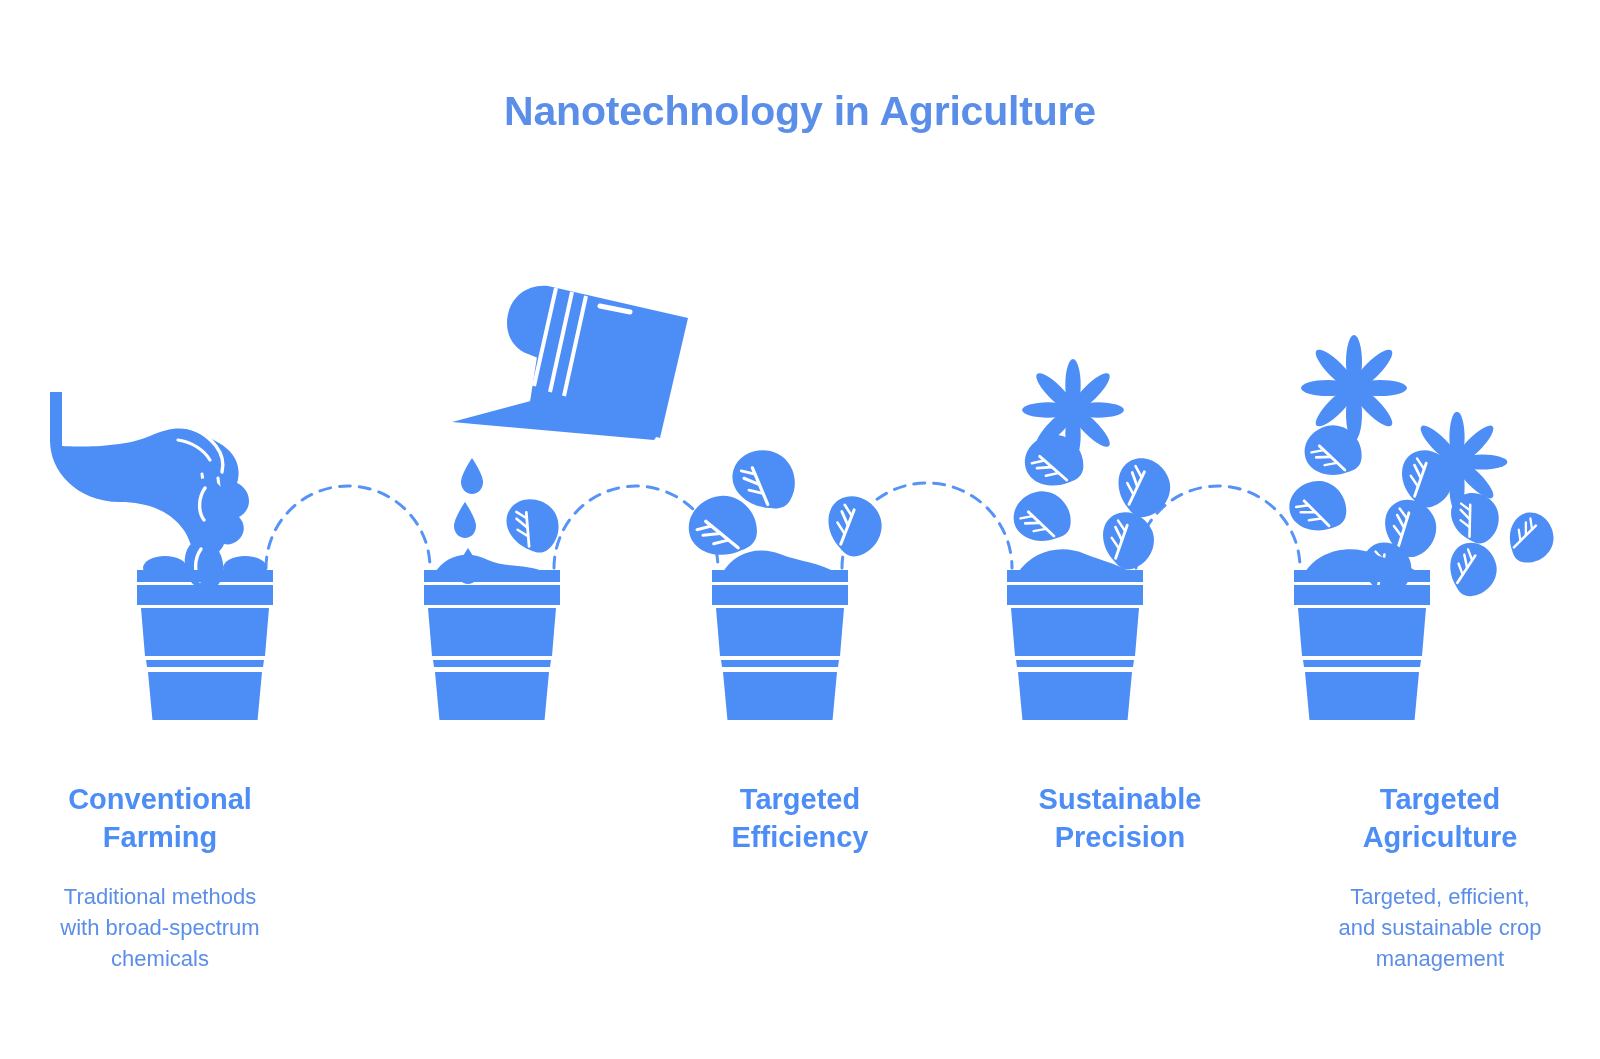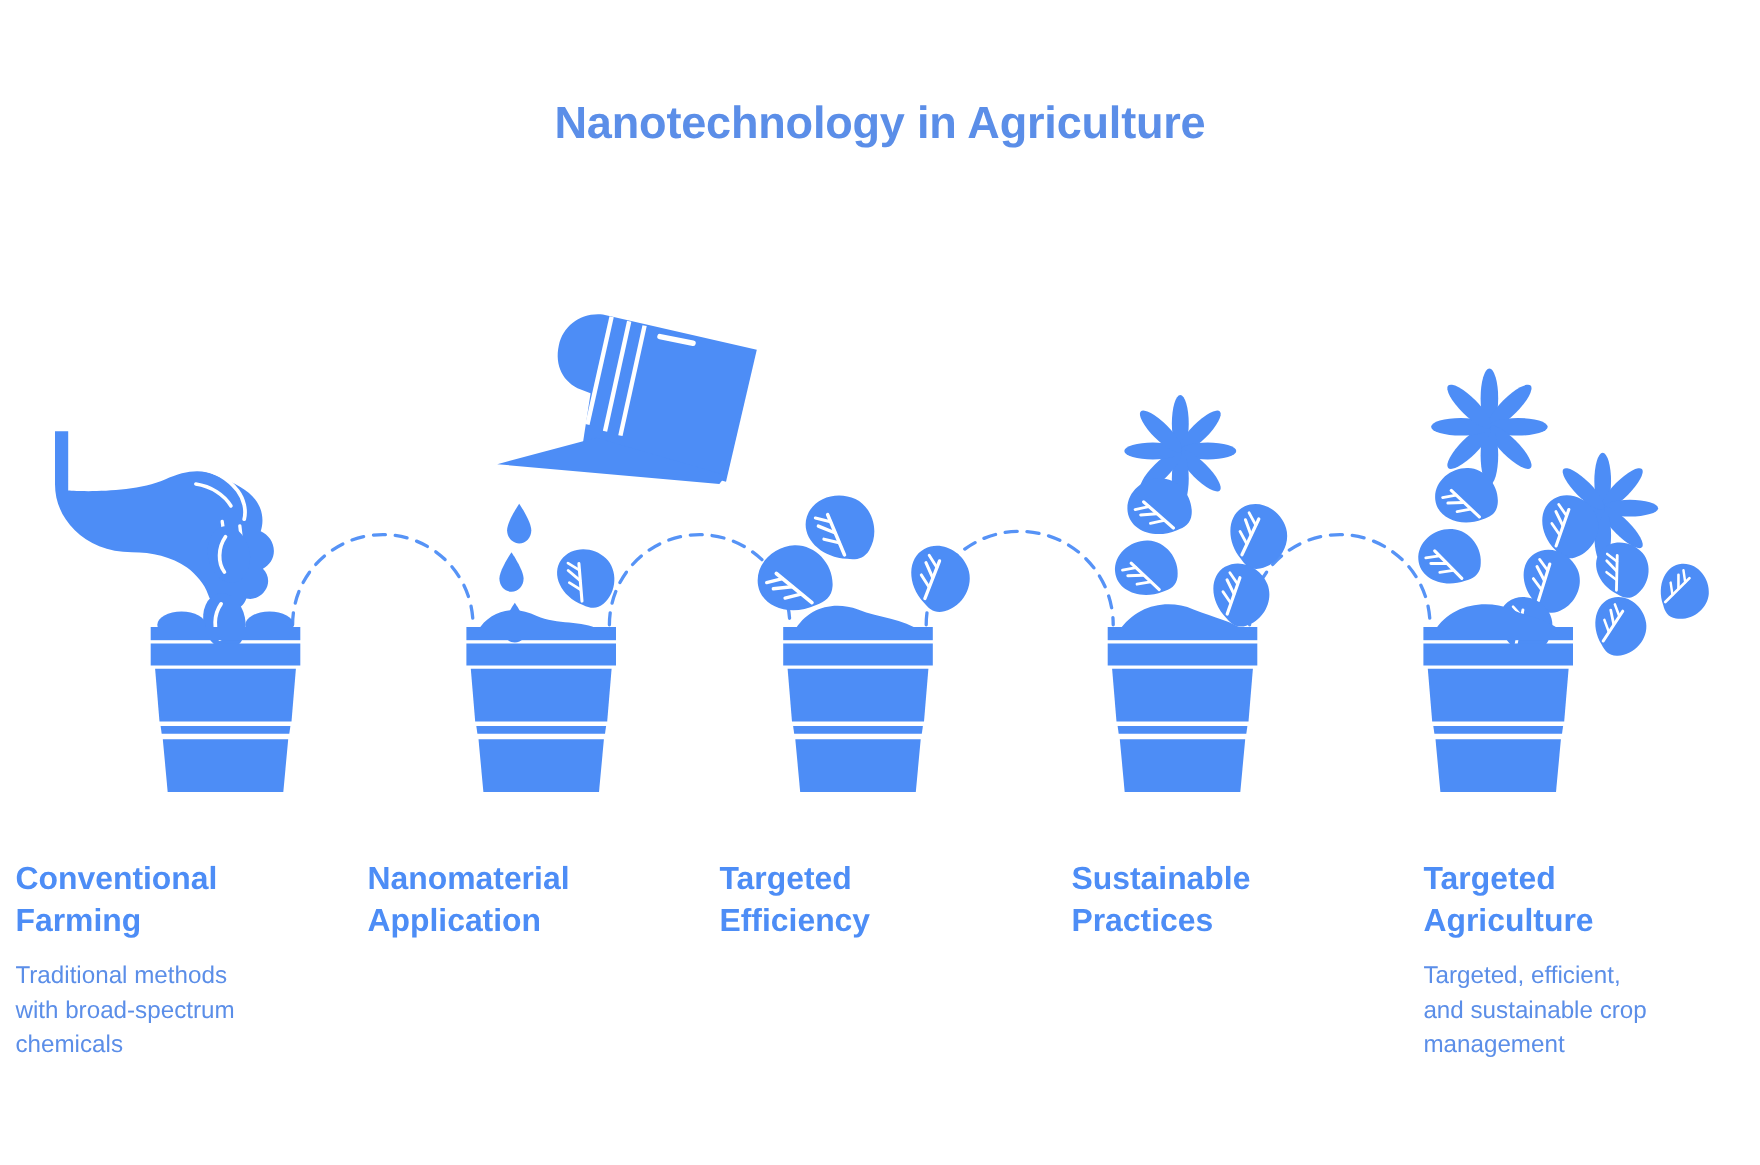--- a/index.html
+++ b/index.html
@@ -27,31 +27,32 @@
     position:absolute;
     top:250px; left:0; width:1600px; height:470px;
   }
   .labels-row {
     position:absolute;
     top:780px; left:0; width:1600px; height:260px;
     display:flex;
   }
   .label-col {
     width:320px;
-    padding:0 14px;
+    text-align:center;
+    padding:0 2px;
   }
   .step-title {
     font-size:29px;
     font-weight:bold;
     color:#4d8df6;
     line-height:1.32;
     white-space:pre-line;
   }
   .step-desc {
-    margin-top:14px;
+    margin-top:24px;
     font-size:22px;
     color:#5b8ee8;
     line-height:1.42;
     white-space:pre-line;
   }
   svg { display:block; }
 </style>
 </head>
 <body>
 
@@ -246,30 +247,28 @@
 
   <div class="labels-row">
     <div class="label-col">
       <div class="step-title">Conventional
 Farming</div>
       <div class="step-desc">Traditional methods
 with broad-spectrum
 chemicals</div>
     </div>
     <div class="label-col">
-      <div class="step-title">Nanomaterial
-Application</div>
     </div>
     <div class="label-col">
       <div class="step-title">Targeted
 Efficiency</div>
     </div>
     <div class="label-col">
       <div class="step-title">Sustainable
-Practices</div>
+Precision</div>
     </div>
     <div class="label-col">
       <div class="step-title">Targeted
 Agriculture</div>
       <div class="step-desc">Targeted, efficient,
 and sustainable crop
 management</div>
     </div>
   </div>
 

